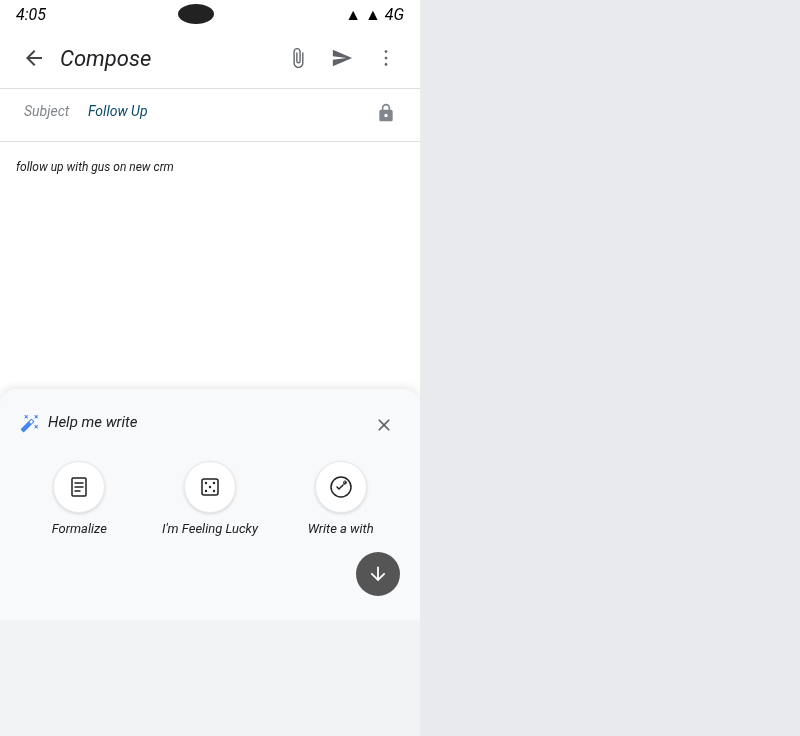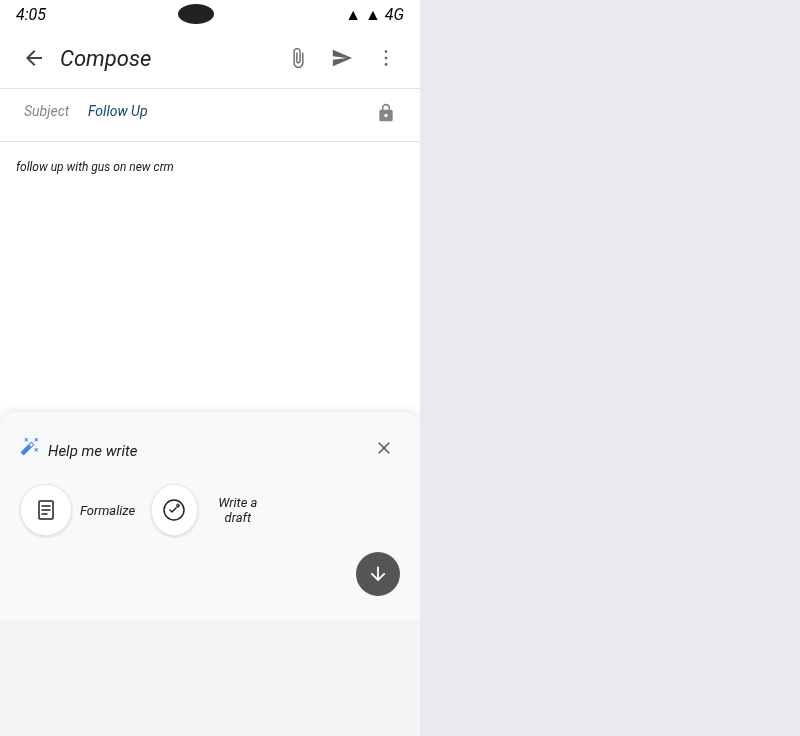--- a/index.html
+++ b/index.html
@@ -145,21 +145,21 @@
 
     .help-panel-header {
       display: flex;
       align-items: center;
       justify-content: space-between;
       margin-bottom: 20px;
     }
 
     .help-me-write-label {
       display: flex;
-      align-items: flex-end;
+      align-items: flex-start;
       gap: 8px;
       font-size: 15px;
       color: #202124;
     }
 
     .magic-wand-icon {
       color: #4285f4;
       font-size: 18px;
     }
 
@@ -175,21 +175,21 @@
     }
 
     .action-grid {
       display: grid;
       grid-template-columns: repeat(3, 1fr);
       gap: 12px;
     }
 
     .action-item {
       display: flex;
-      flex-direction: row;
+      flex-direction: column;
       align-items: center;
       gap: 8px;
       cursor: pointer;
     }
 
     .action-icon-circle {
       width: 52px;
       height: 52px;
       border-radius: 50%;
       background: #fff;
@@ -320,31 +320,44 @@
             <rect x="5" y="3" width="14" height="18" rx="1" stroke="#202124" stroke-width="1.5" fill="none"></rect>
             <path d="M8 8h8M8 12h8M8 16h5" stroke="#202124" stroke-width="1.5" stroke-linecap="round"></path>
           </svg>
         </div>
         <span class="action-label">Formalize</span>
       </div>
 
 
 
 
+      <div class="action-item">
+        <div class="action-icon-circle">
+          <svg width="24" height="24" viewBox="0 0 24 24" fill="none">
+            <rect x="4" y="4" width="16" height="16" rx="2" stroke="#202124" stroke-width="1.5" fill="none"></rect>
+            <circle cx="8" cy="8" r="1.2" fill="#202124"></circle>
+            <circle cx="16" cy="8" r="1.2" fill="#202124"></circle>
+            <circle cx="8" cy="16" r="1.2" fill="#202124"></circle>
+            <circle cx="16" cy="16" r="1.2" fill="#202124"></circle>
+            <circle cx="12" cy="12" r="1.2" fill="#202124"></circle>
+          </svg>
+        </div>
+        <span class="action-label">I'm Feeling Lucky</span>
+      </div>
 
       <div class="action-item">
         <div class="action-icon-circle">
           <svg width="24" height="24" viewBox="0 0 24 24" fill="none">
             <path d="M12 2C6.48 2 2 6.48 2 12s4.48 10 10 10 10-4.48 10-10S17.52 2 12 2z" stroke="#202124" stroke-width="1.5" fill="none"></path>
             <path d="M8 12l2 2 4-4" stroke="#202124" stroke-width="1.5" stroke-linecap="round" stroke-linejoin="round"></path>
             <path d="M15 9l1.5-1.5" stroke="#202124" stroke-width="1.2" stroke-linecap="round"></path>
             <circle cx="16" cy="7.5" r="1.5" fill="none" stroke="#202124" stroke-width="1"></circle>
           </svg>
         </div>
-        <span class="action-label">Write a draft</span>
+        <span class="action-label">Write a with</span>
       </div>
     </div>
 
     <div class="scroll-down-btn" style="position: static; margin-top: 16px; margin-left: auto; width: 44px; height: 44px; background:#555; border-radius:50%; display:flex; align-items:center; justify-content:center; cursor:pointer;">
       <svg width="22" height="22" viewBox="0 0 24 24" fill="none">
         <path d="M20 12l-1.41-1.41L13 16.17V4h-2v12.17l-5.58-5.59L4 12l8 8 8-8z" fill="#fff"></path>
       </svg>
     </div>
   </div>
 </div>

